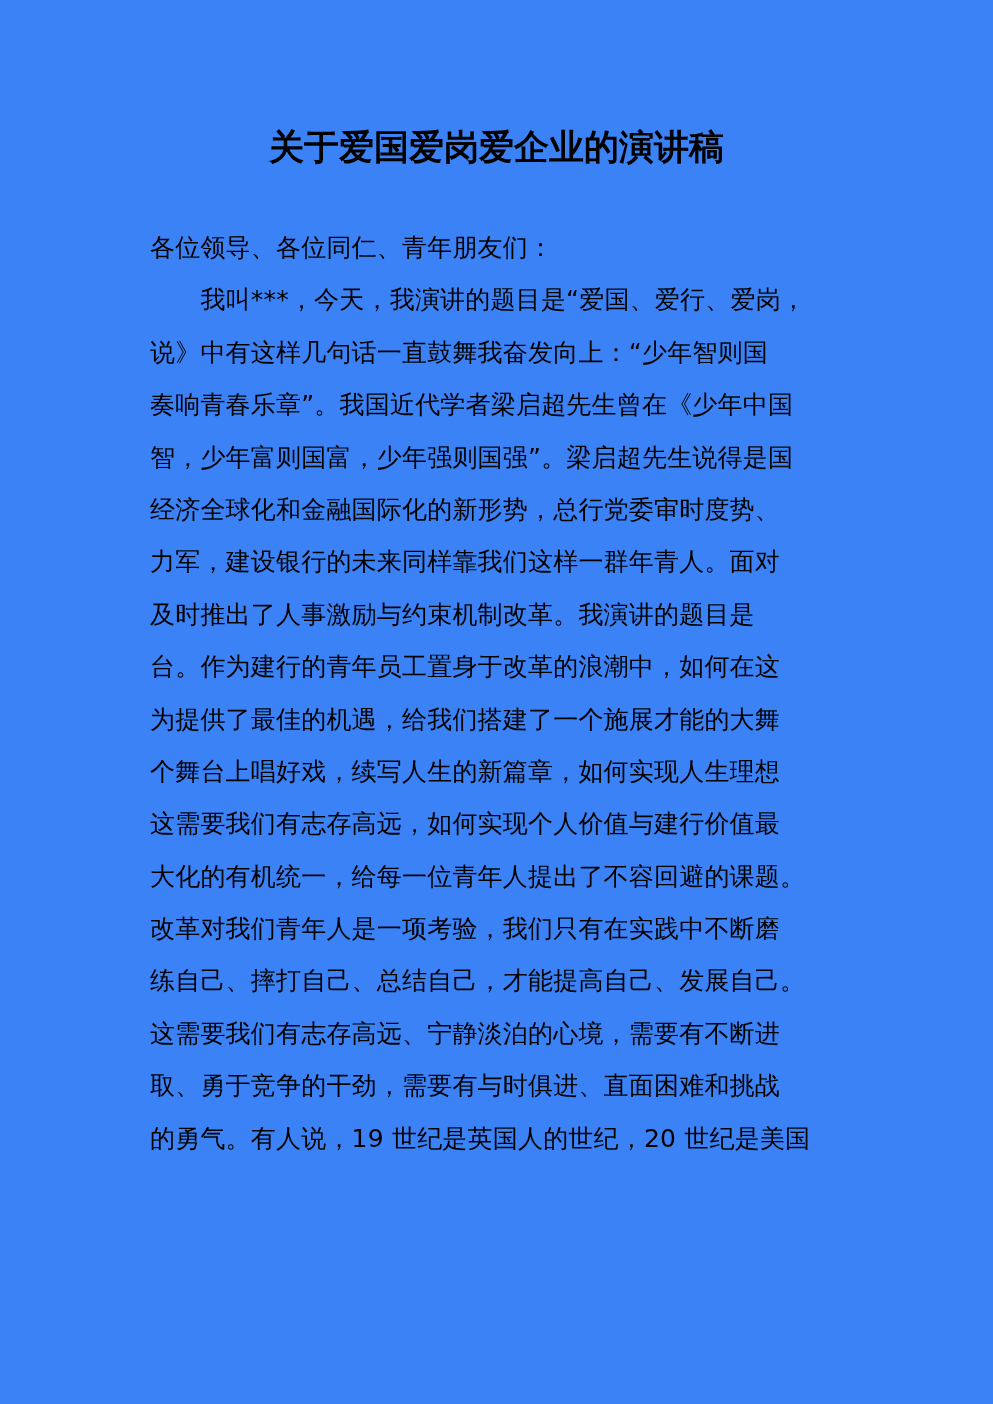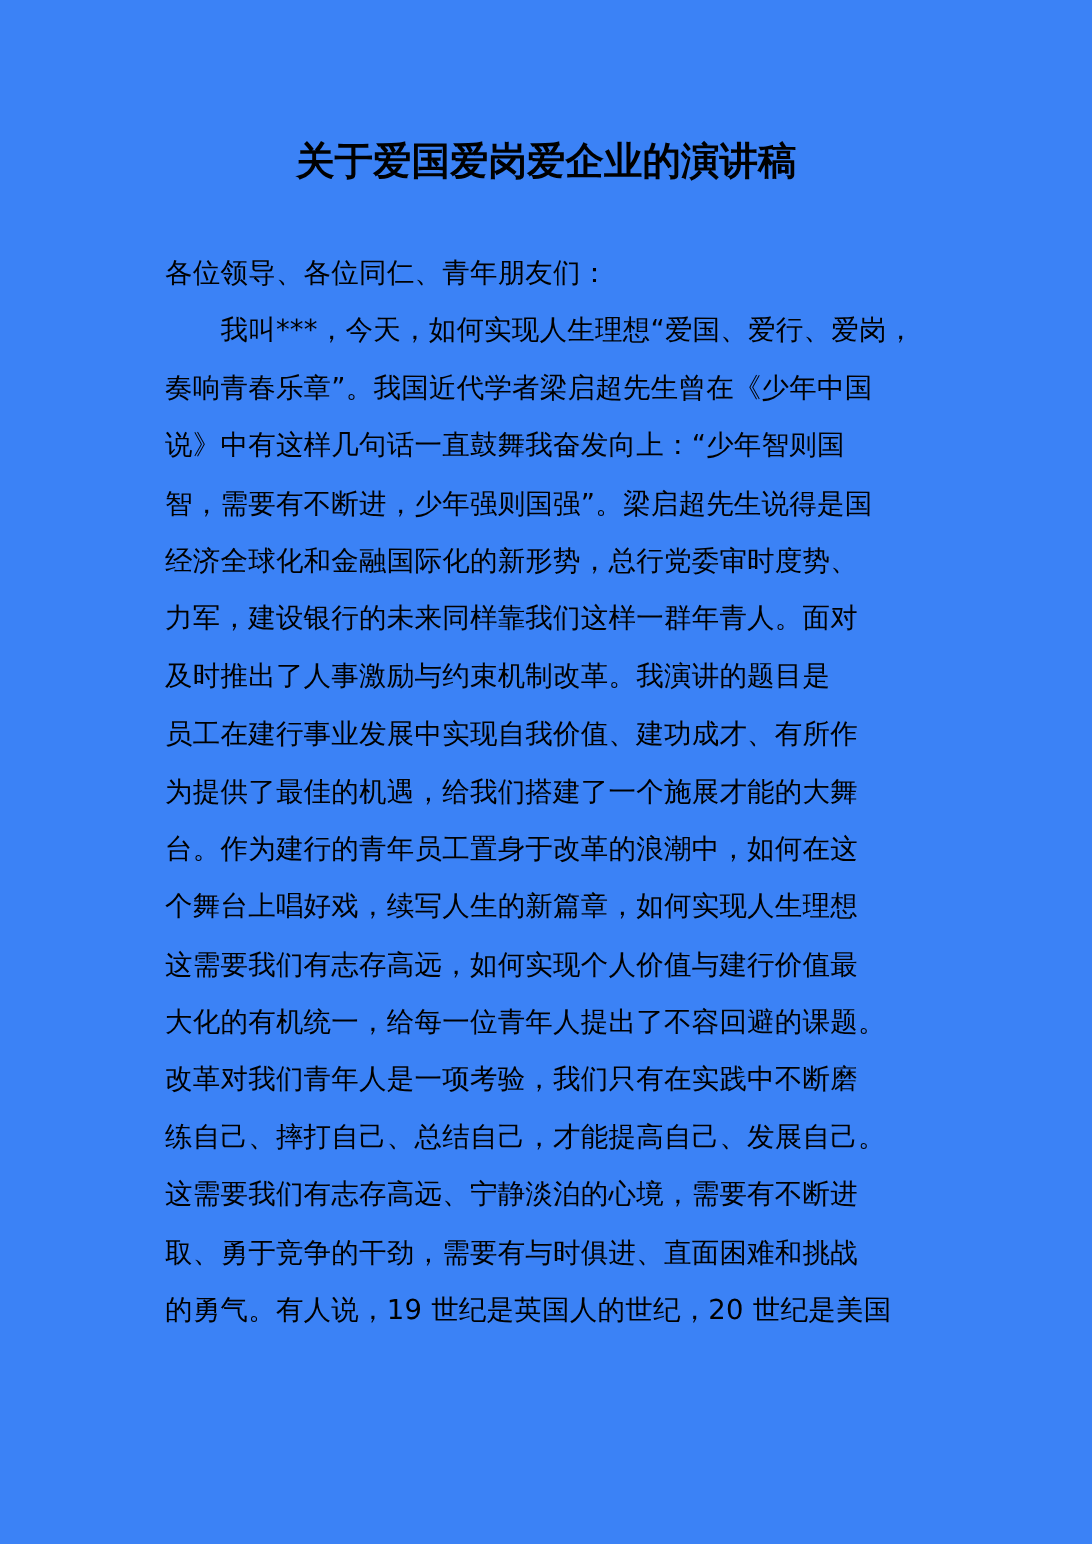--- a/index.html
+++ b/index.html
@@ -50,30 +50,29 @@
     }
   </style>
 </head>
 <body>
 
 <div class="page">
   <div class="title">关于爱国爱岗爱企业的演讲稿</div>
 
   <div class="body-lines">
     <span class="line">各位领导、各位同仁、青年朋友们：</span>
-    <span class="line">　　我叫***，今天，如何实现人生理想“爱国、爱行、爱岗，</span>
+    <span class="line">　　我叫***，今天，我演讲的题目是“爱国、爱行、爱岗，</span>
+    <span class="line">说》中有这样几句话一直鼓舞我奋发向上：“少年智则国</span>
     <span class="line">奏响青春乐章”。我国近代学者梁启超先生曾在《少年中国</span>
-    <span class="line">说》中有这样几句话一直鼓舞我奋发向上：“少年智则国</span>
-    <span class="line">智，需要有不断进，少年强则国强”。梁启超先生说得是国</span>
+    <span class="line">智，少年富则国富，少年强则国强”。梁启超先生说得是国</span>
     <span class="line">经济全球化和金融国际化的新形势，总行党委审时度势、</span>
     <span class="line">力军，建设银行的未来同样靠我们这样一群年青人。面对</span>
     <span class="line">及时推出了人事激励与约束机制改革。我演讲的题目是</span>
-    <span class="line">员工在建行事业发展中实现自我价值、建功成才、有所作</span>
+    <span class="line">台。作为建行的青年员工置身于改革的浪潮中，如何在这</span>
     <span class="line">为提供了最佳的机遇，给我们搭建了一个施展才能的大舞</span>
-    <span class="line">台。作为建行的青年员工置身于改革的浪潮中，如何在这</span>
     <span class="line">个舞台上唱好戏，续写人生的新篇章，如何实现人生理想</span>
     <span class="line">这需要我们有志存高远，如何实现个人价值与建行价值最</span>
     <span class="line">大化的有机统一，给每一位青年人提出了不容回避的课题。</span>
     <span class="line">改革对我们青年人是一项考验，我们只有在实践中不断磨</span>
     <span class="line">练自己、摔打自己、总结自己，才能提高自己、发展自己。</span>
     <span class="line">这需要我们有志存高远、宁静淡泊的心境，需要有不断进</span>
     <span class="line">取、勇于竞争的干劲，需要有与时俱进、直面困难和挑战</span>
     <span class="line">的勇气。有人说，19 世纪是英国人的世纪，20 世纪是美国</span>
   </div>
 </div>

